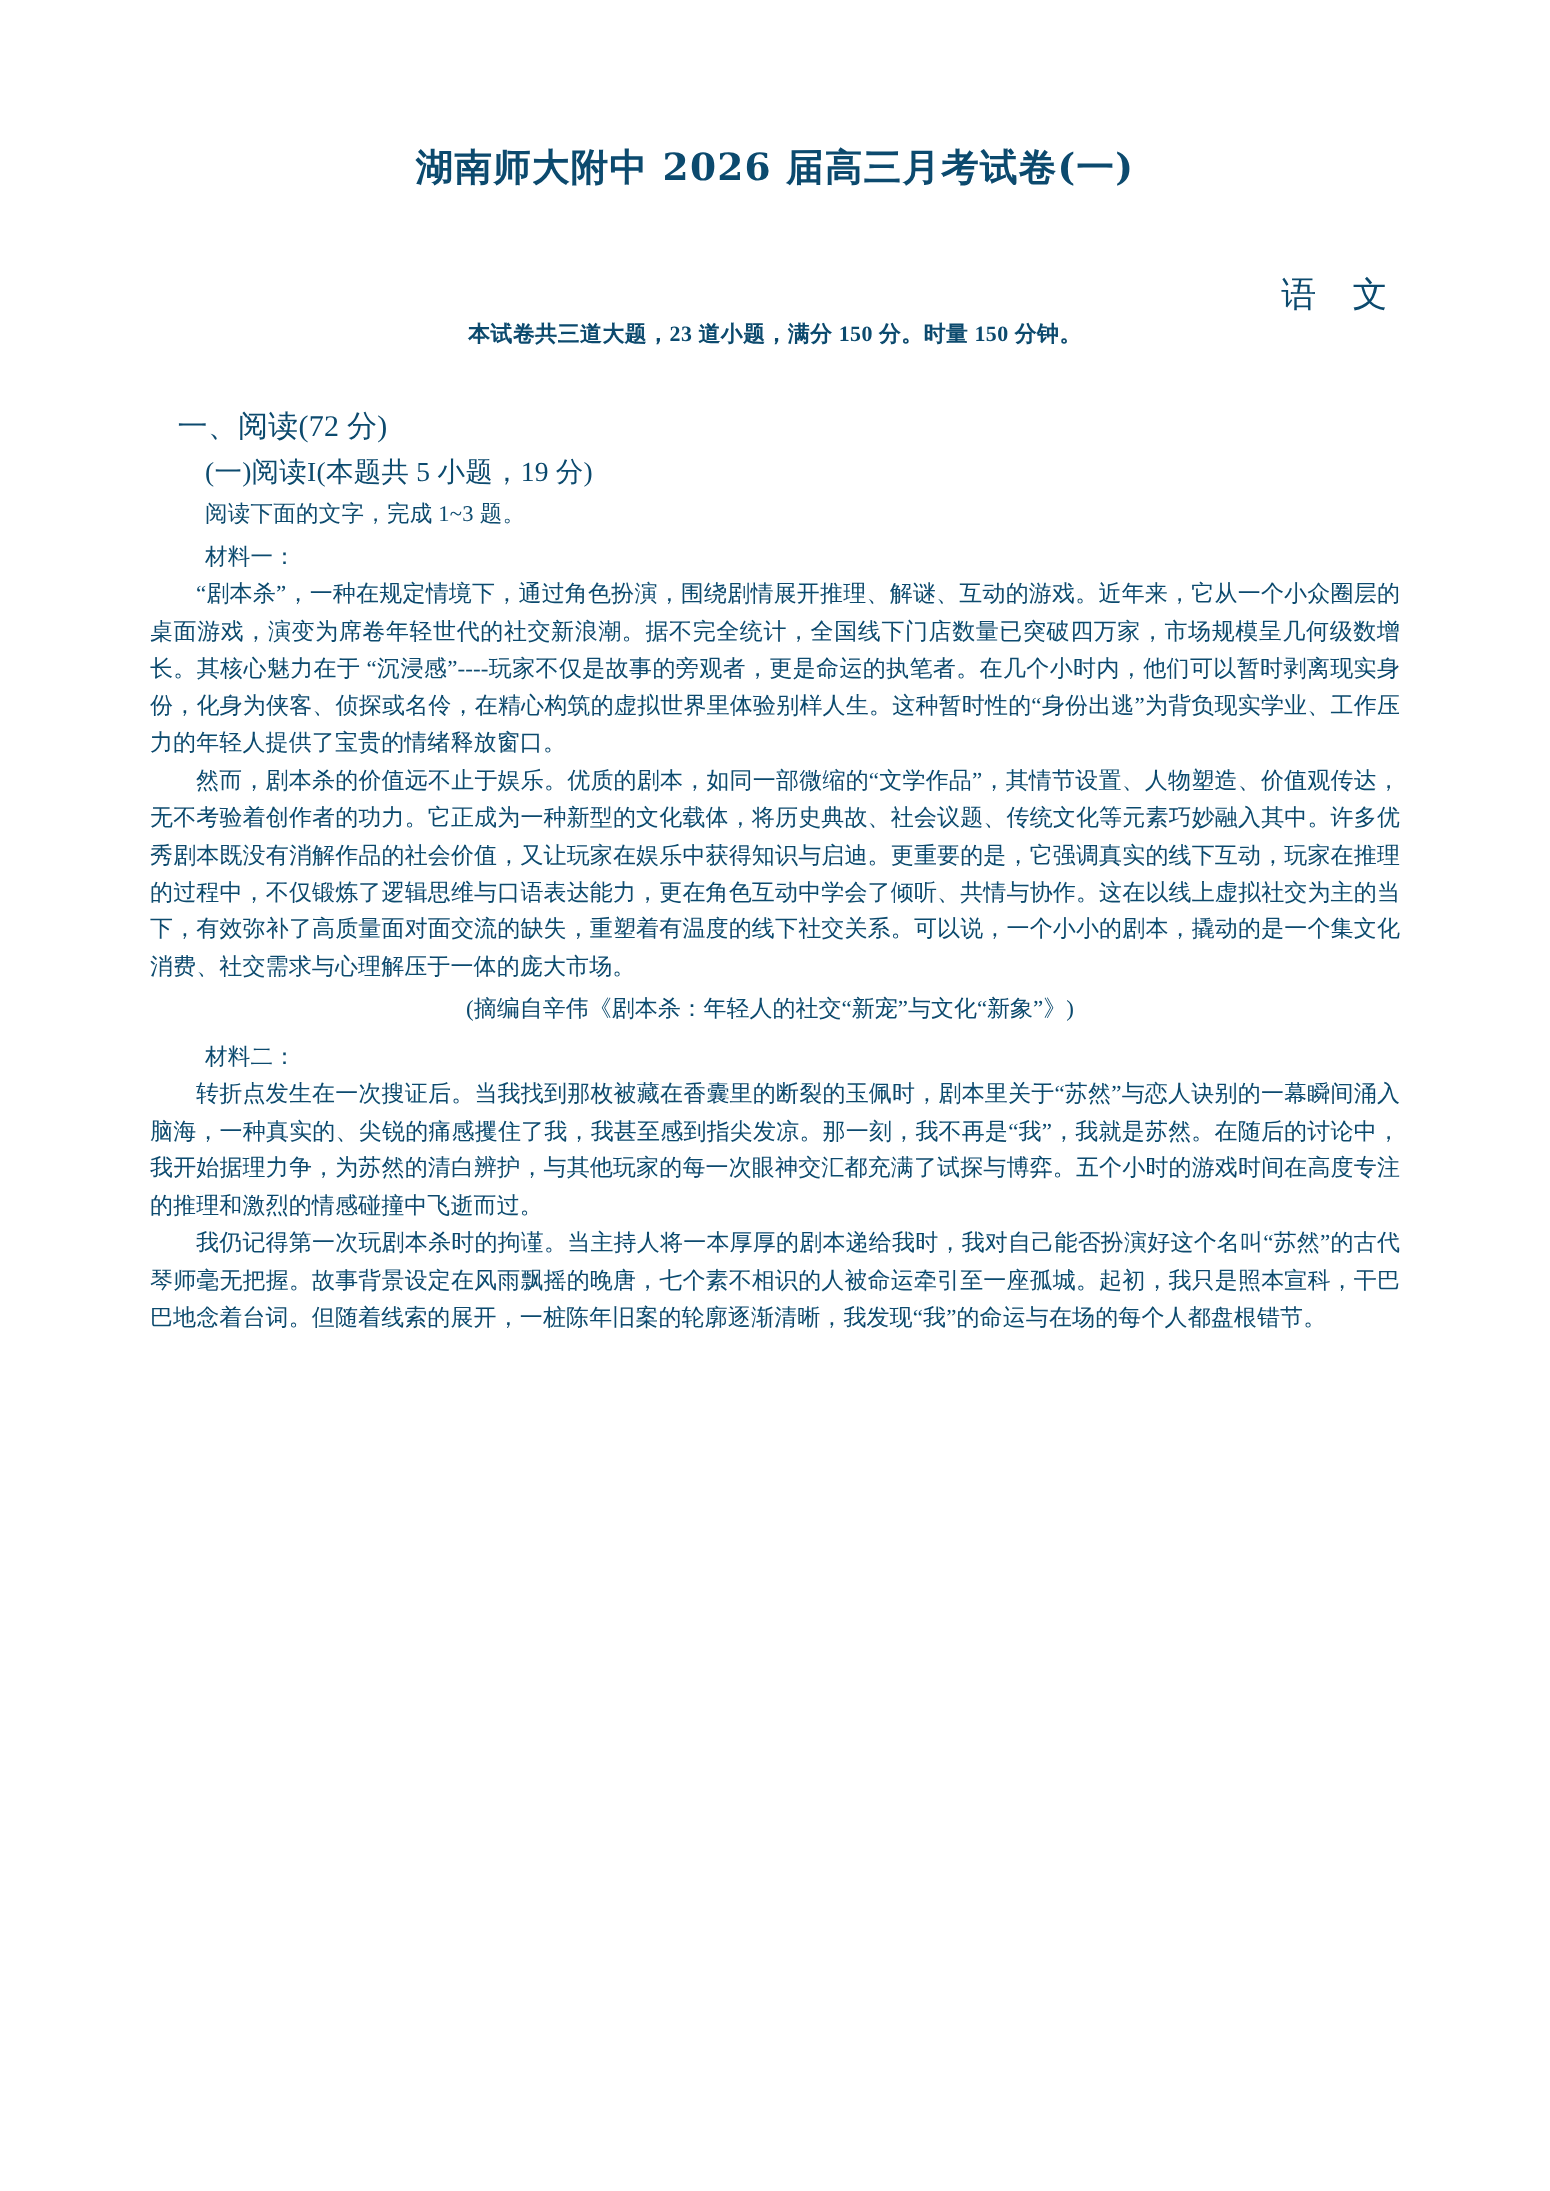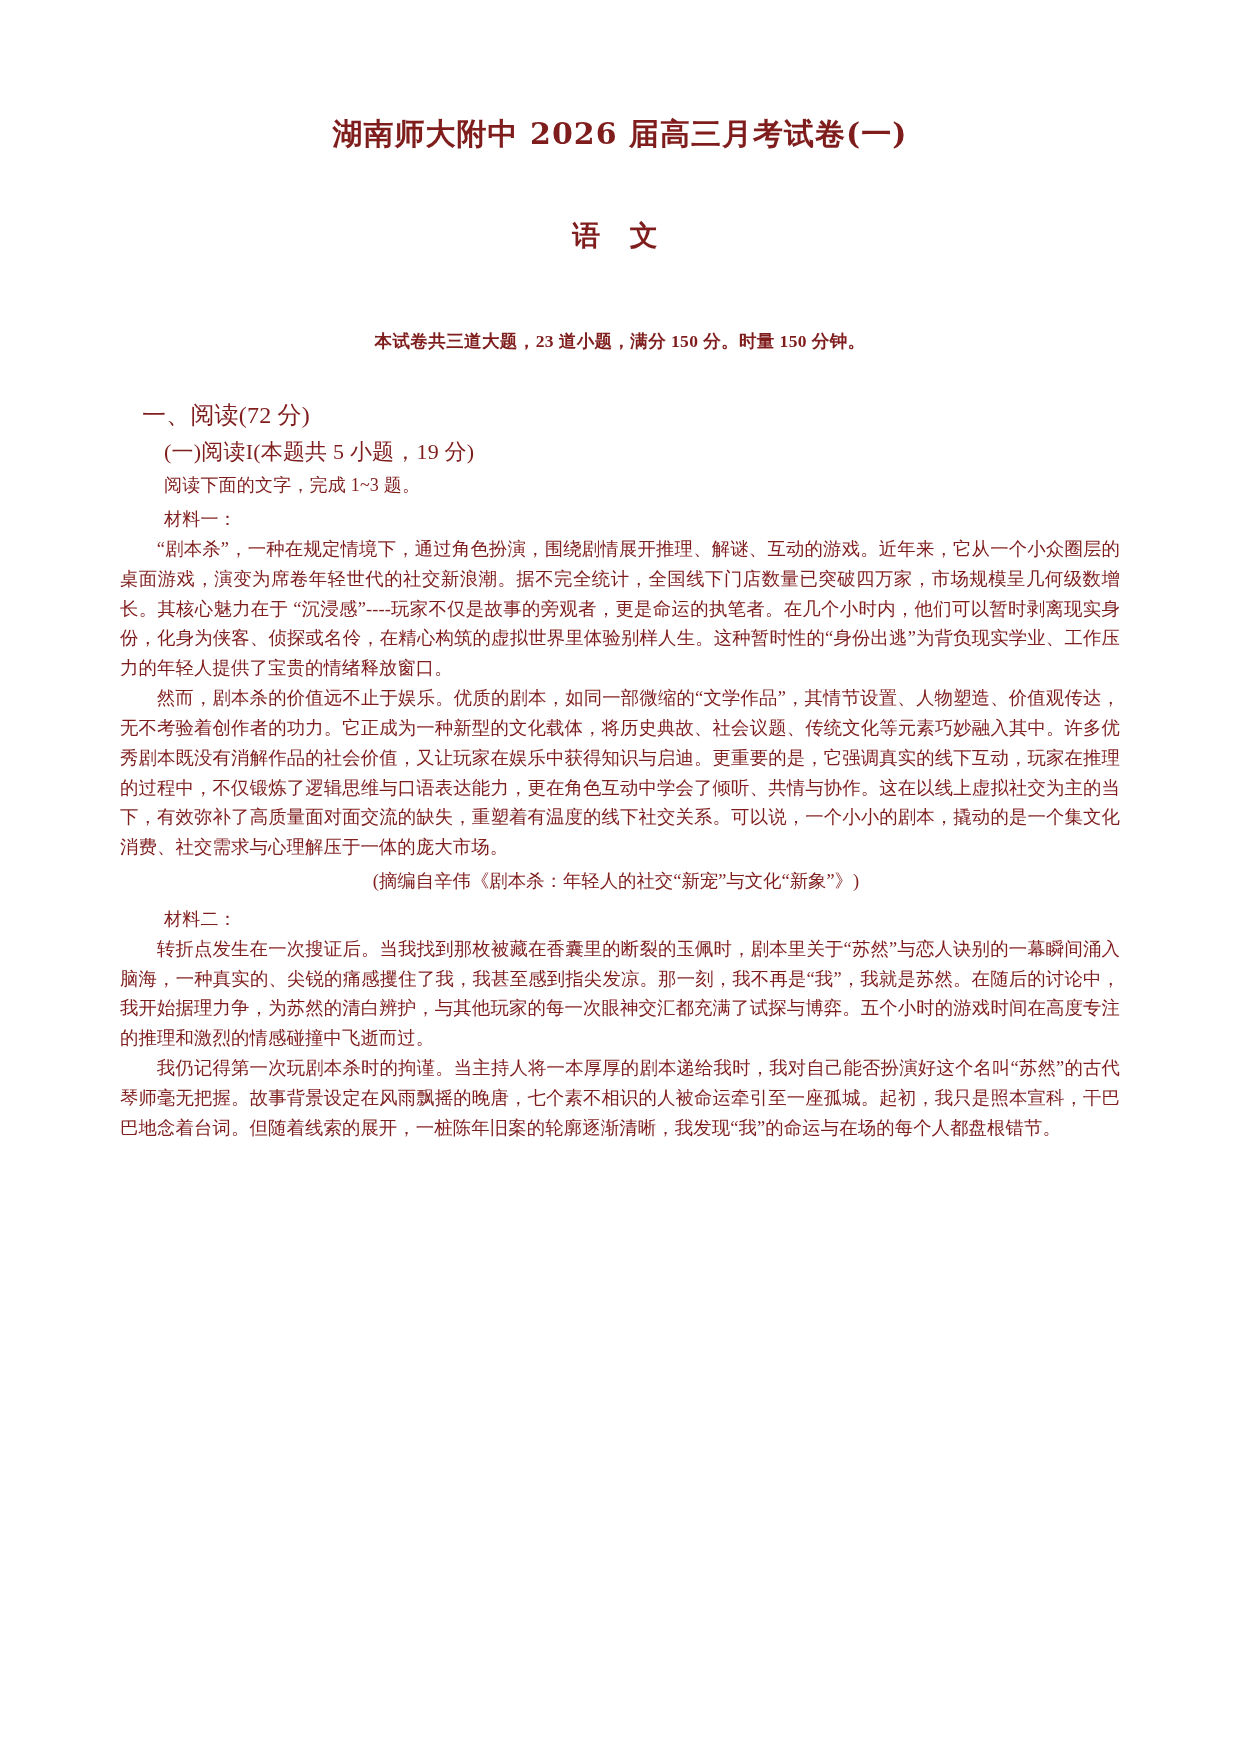--- a/index.html
+++ b/index.html
@@ -8,45 +8,44 @@
     background: #ffffff;
   }
   .page {
     width: 1240px;
     height: 1753px;
     background: #ffffff;
     position: relative;
     box-sizing: border-box;
     padding: 96px 120px 60px 120px;
     font-family: "Liberation Serif", "DejaVu Serif", serif;
-    color: #7f1d1d;
+    color: #0c4a6e;
     overflow: hidden;
   }
   .doc-title {
     text-align: center;
     font-size: 30px;
     font-weight: bold;
     letter-spacing: 1px;
     margin-top: 18px;
     margin-bottom: 0;
     font-family: "DejaVu Serif", "Liberation Serif", serif;
   }
   .doc-subject {
-    text-align: center;
+    text-align: right;
     font-size: 28px;
-    font-weight: bold;
+    font-weight: normal;
     letter-spacing: 10px;
     margin-top: 62px;
     font-family: "DejaVu Serif", "Liberation Serif", serif;
   }
   .exam-note {
     text-align: center;
     font-size: 17.5px;
     font-weight: bold;
-    margin-top: 74px;
     letter-spacing: 0.4px;
   }
   .section-head {
     font-size: 24px;
     margin-top: 46px;
     padding-left: 22px;
     letter-spacing: 0.2px;
   }
   .sub-head {
     font-size: 22px;

